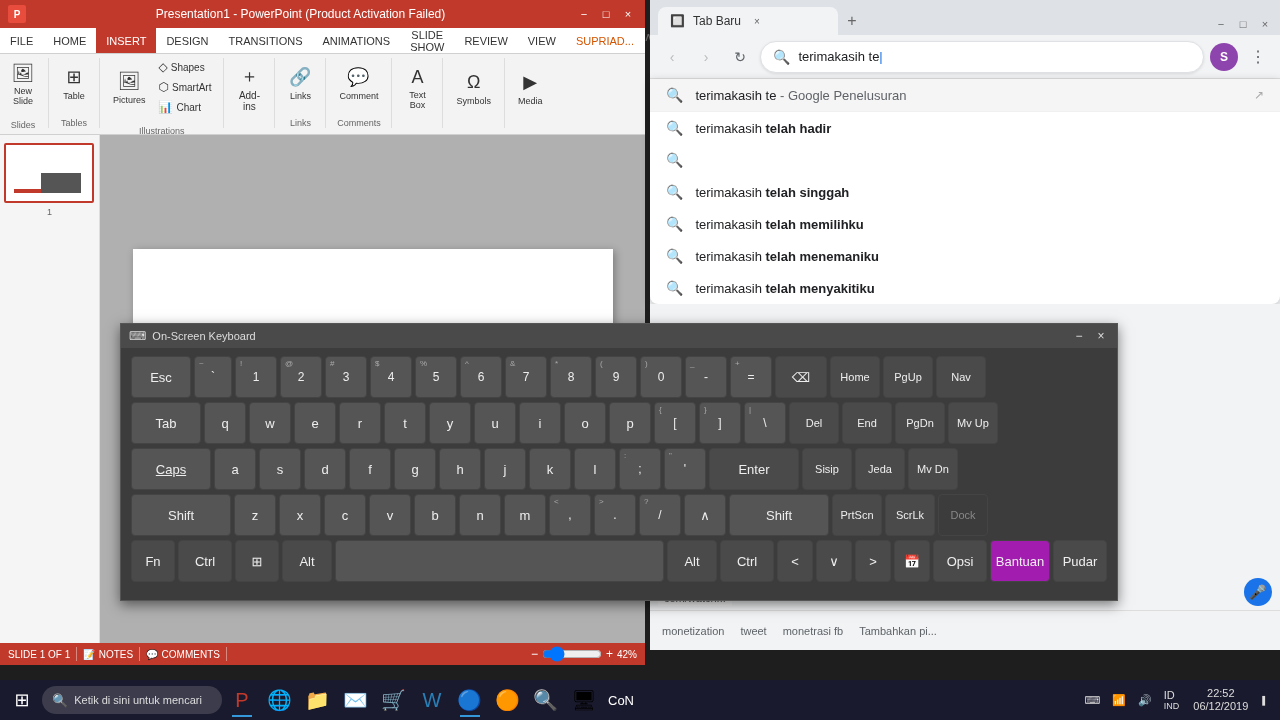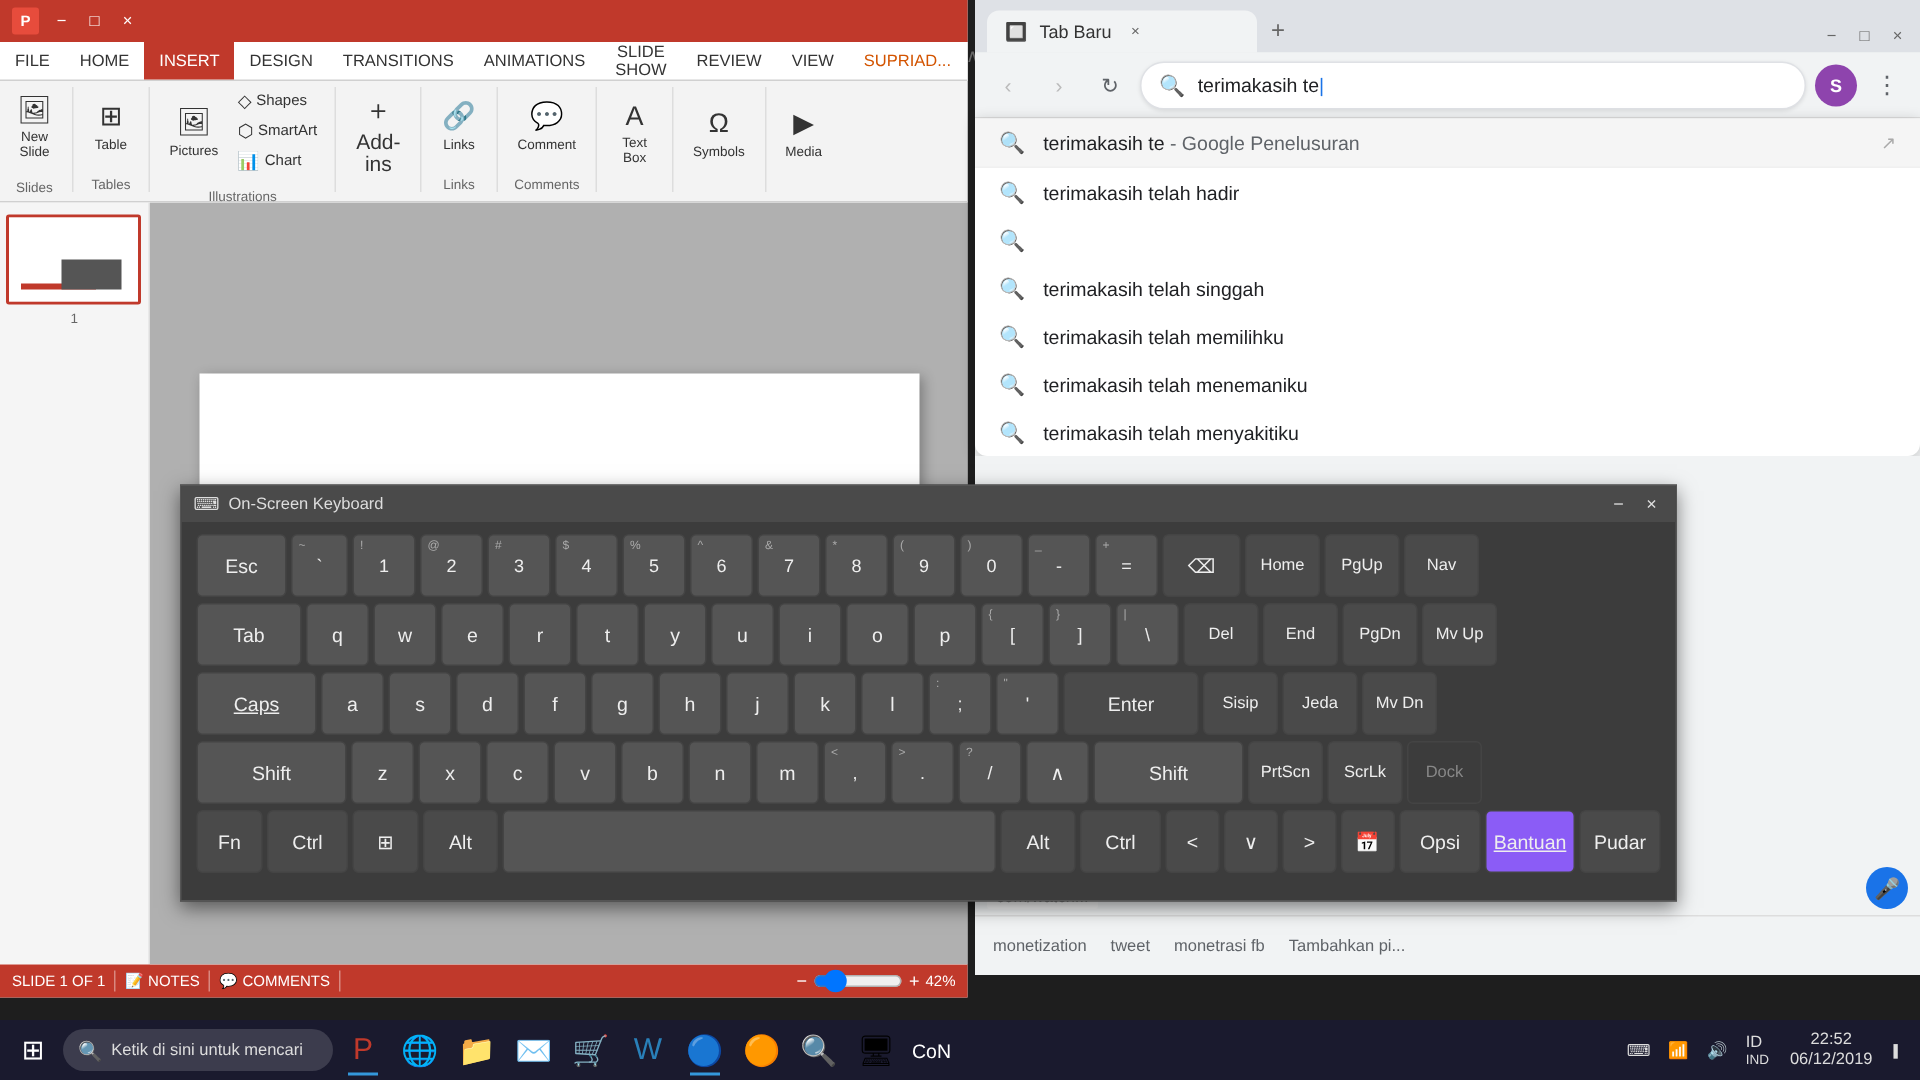--- a/index.html
+++ b/index.html
@@ -329,21 +329,21 @@
       font-size: 13px;
       color: #202124;
     }
     .suggestion-item.first {
       background: #f5f5f5;
       border-bottom: 1px solid #f0f0f0;
       font-weight: normal;
     }
     .suggestion-icon { font-size: 14px; color: #5f6368; }
     .suggestion-text { flex: 1; }
-    .suggestion-bold { font-weight: normal; }
+    .suggestion-bold { font-weight: bold; }
     .suggestion-gray { color: #5f6368; }
 
     
     .chrome-bottom {
       height: 40px;
       background: #f1f3f4;
       border-top: 1px solid #ddd;
       display: flex;
       align-items: center;
       padding: 0 12px;
@@ -433,21 +433,21 @@
     }
     .key-backspace {
       background: #4a4a4a;
       min-width: 52px;
     }
     .key-fn { min-width: 44px; background: #4a4a4a; }
     .key-win { min-width: 44px; background: #4a4a4a; }
     .key-alt { min-width: 50px; background: #4a4a4a; }
     .key-ctrl-fn { min-width: 54px; background: #4a4a4a; }
     .key-opsi { min-width: 54px; background: #4a4a4a; }
-    .key-bantuan { min-width: 60px; background: #8b5cf6; text-decoration: underline; }
+    .key-bantuan { min-width: 60px; background: #a21caf; }
     .key-pudar { min-width: 54px; background: #4a4a4a; }
     .key-nav-arrow { min-width: 36px; background: #4a4a4a; }
 
     
     .taskbar {
       position: absolute;
       bottom: 0; left: 0;
       width: 1280px; height: 40px;
       background: #1a1a2e;
       display: flex;
@@ -518,20 +518,21 @@
       padding: 0 4px;
     }
   </style>
 </head>
 <body>
 
 <div class="ppt-window">
 
   <div class="ppt-titlebar">
     <div class="ppt-titlebar-icon">P</div>
+    <div class="ppt-titlebar-text">Presentation1 - PowerPoint (Product Activation Failed)</div>
     <div class="ppt-titlebar-controls">
       <button class="ppt-titlebar-btn">−</button>
       <button class="ppt-titlebar-btn">□</button>
       <button class="ppt-titlebar-btn">×</button>
     </div>
   </div>
 
   <div class="ribbon">
     <div class="ribbon-tabs">
       <button class="ribbon-tab">FILE</button>
@@ -590,21 +591,21 @@
             </button>
           </div>
         </div>
         <div class="ribbon-group-label">Illustrations</div>
       </div>
 
       <div class="ribbon-group">
         <div class="ribbon-group-items">
           <button class="ribbon-btn">
             <div class="ribbon-icon">＋</div>
-            <span style="font-size:14px;line-height:1.1;text-align:center;">Add-<br>ins</span>
+            <span style="font-size:10px;line-height:1.1;text-align:center;">Add-<br>ins</span>
           </button>
         </div>
         <div class="ribbon-group-label"></div>
       </div>
 
       <div class="ribbon-group">
         <div class="ribbon-group-items">
           <button class="ribbon-btn">
             <div class="ribbon-icon">🔗</div>
             <span>Links</span>

